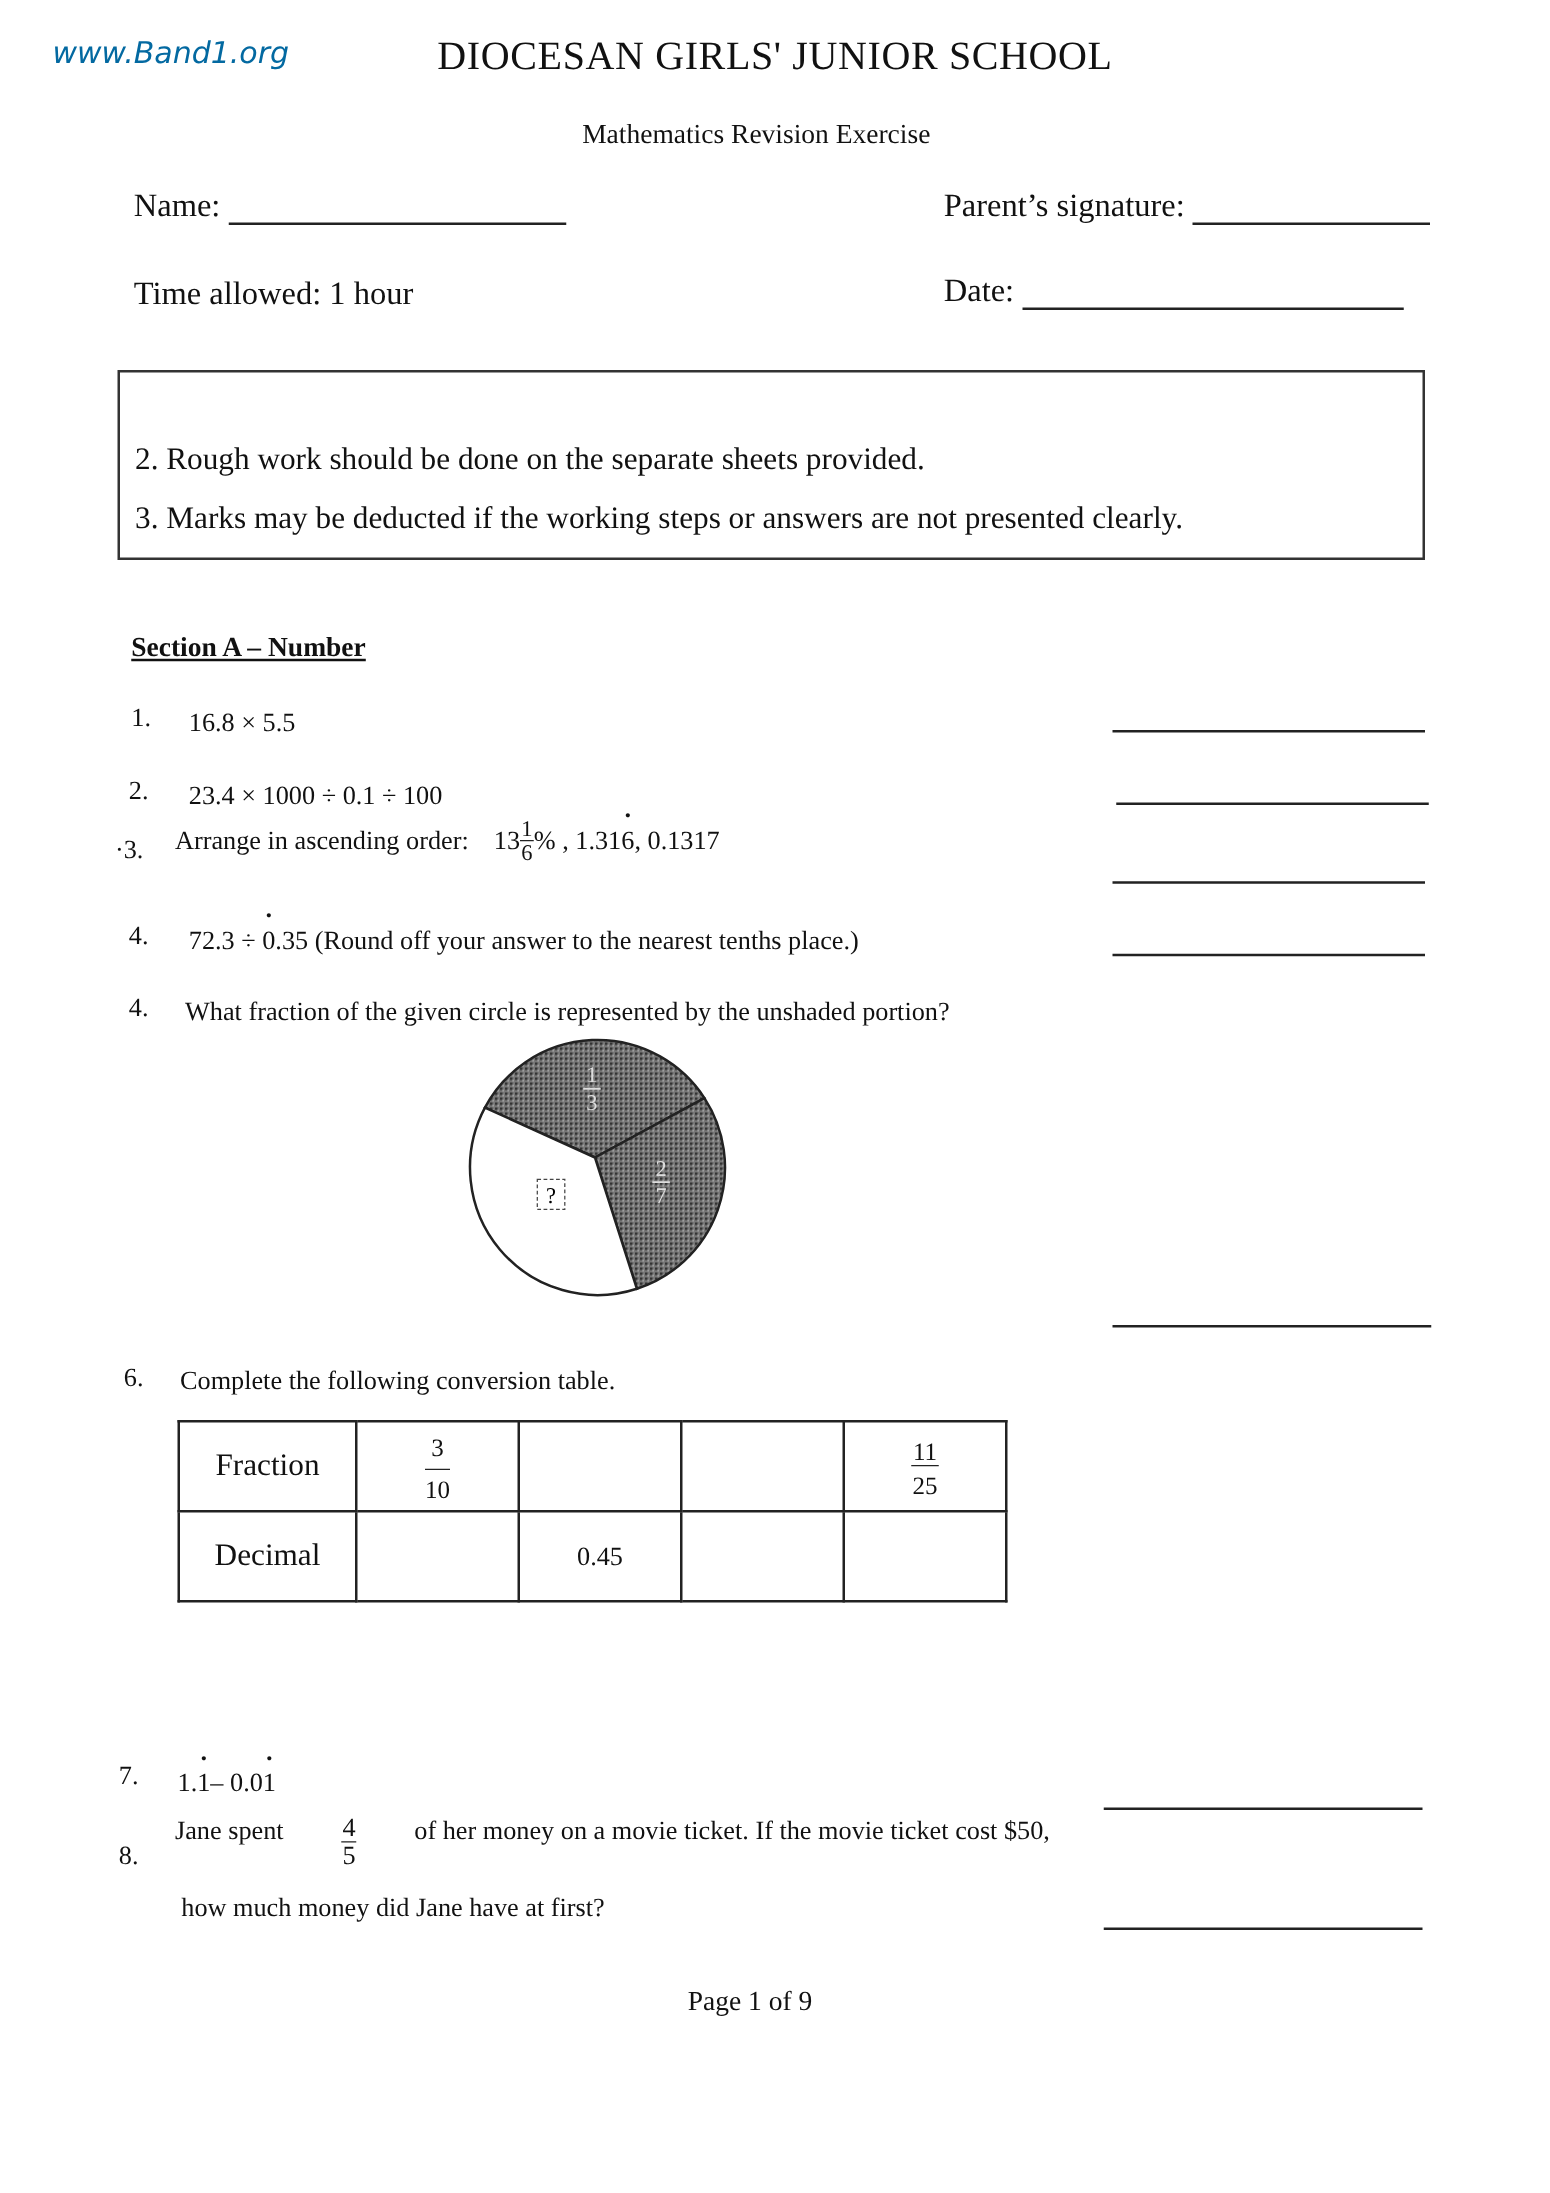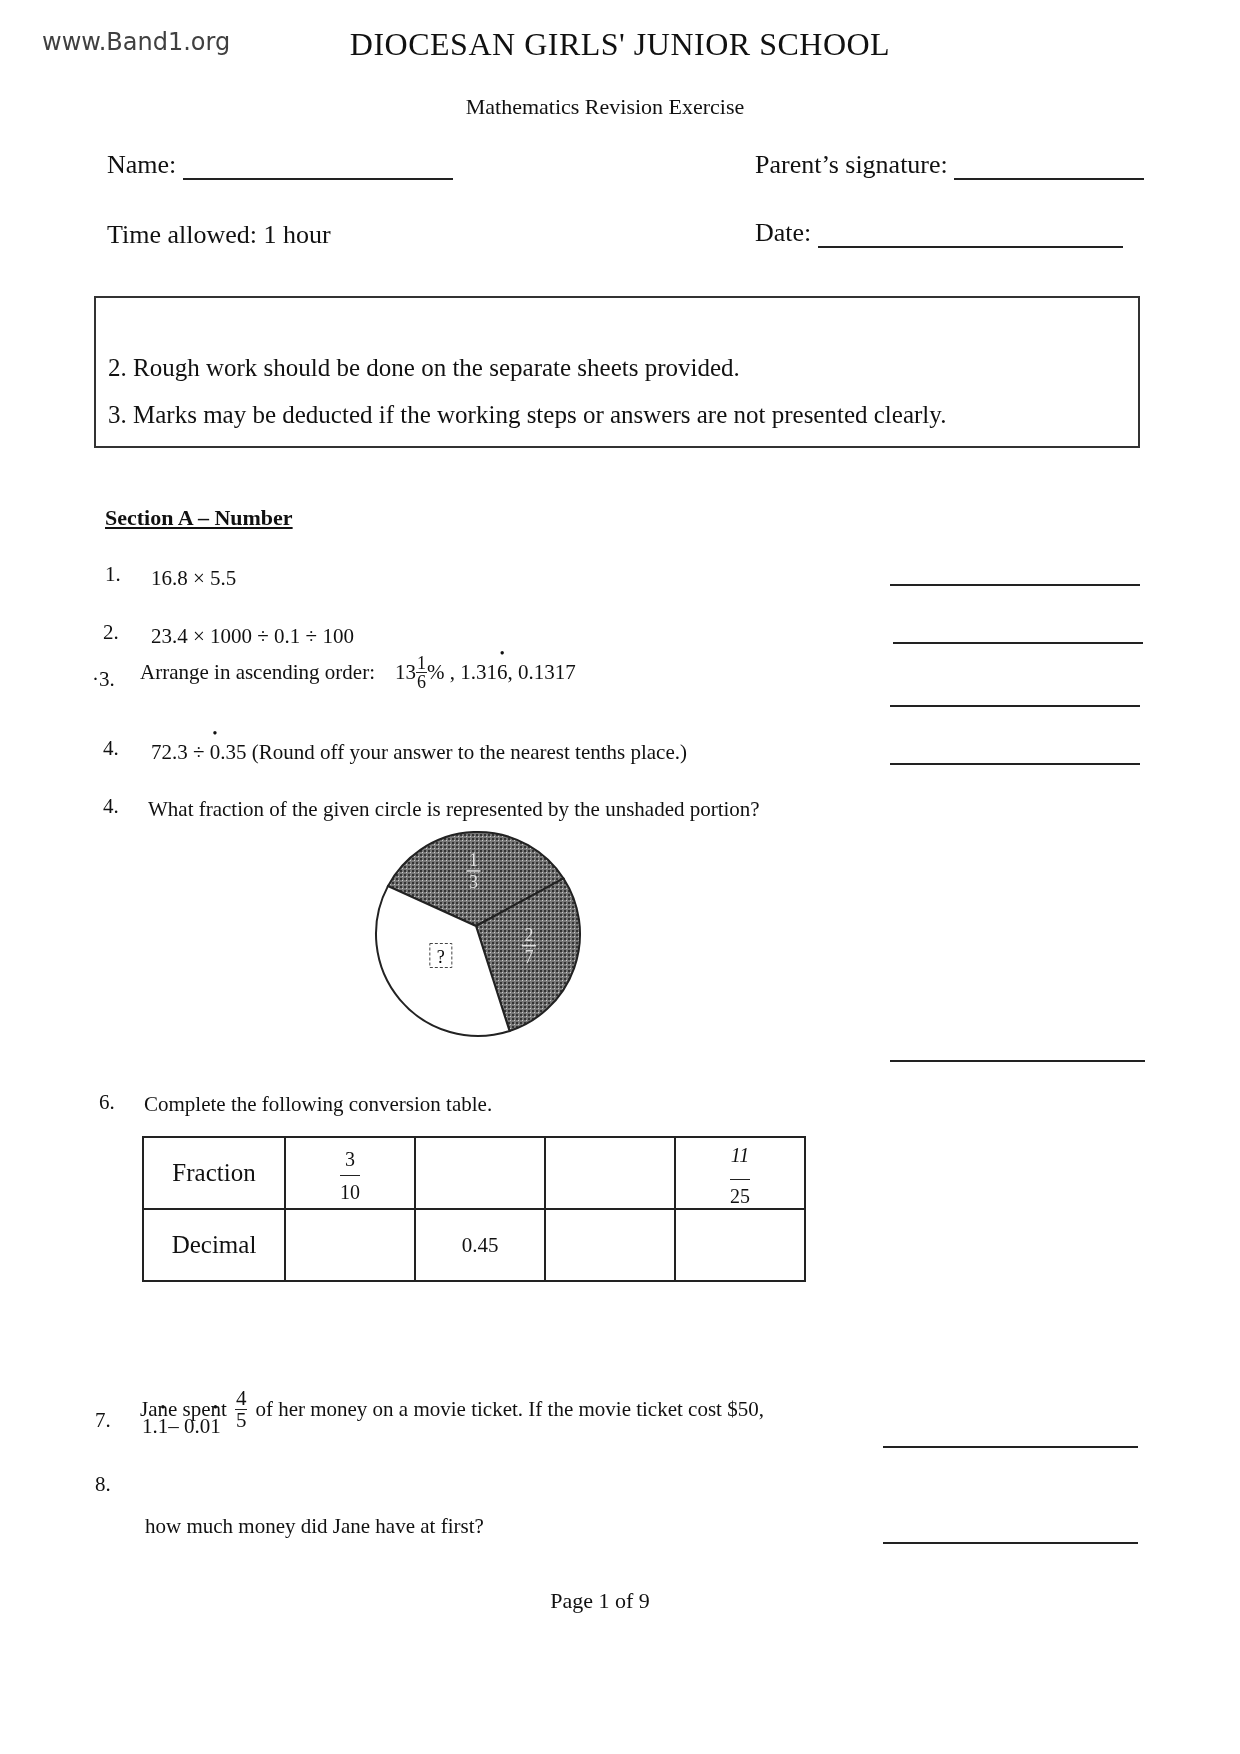--- a/index.html
+++ b/index.html
@@ -1,18 +1,18 @@
 <!DOCTYPE html>
 <html><head>
 <meta charset="utf-8">
 <style>
   html, body { margin: 0; padding: 0; background: #ffffff; }
   body { width: 1240px; height: 1754px; position: relative; overflow: hidden; color: #111; font-family: "Liberation Serif", "DejaVu Serif", serif; }
   .abs { position: absolute; }
-  .site { left: 42px; top: 28px; font-family: "DejaVu Sans", "Liberation Sans", sans-serif; font-size: 24px; color: #404040; }
+  .site { left: 42px; top: 28px; font-family: "DejaVu Sans", "Liberation Sans", sans-serif; font-size: 24px; color: #0369a1; font-style: italic; }
   .school { left: 0; width: 1240px; top: 26px; text-align: center; font-family: Liberation Serif, serif; font-size: 32px; letter-spacing: 0.5px; padding-left: 0; }
   .subtitle { left: 0; width: 1210px; top: 94px; text-align: center; font-size: 22px; }
   .lbl { font-size: 26px; }
   .blank { display: inline-block; border-bottom: 2px solid #222; vertical-align: bottom; }
   .instr { left: 94px; top: 296px; width: 1046px; height: 152px; border: 2px solid #333; box-sizing: border-box; }
   .instr .line { position: absolute; left: 12px; font-size: 25px; white-space: nowrap; }
   .section { left: 105px; top: 505px; font-size: 22px; font-weight: bold; text-decoration: underline; }
   .qnum { font-size: 21px; }
   .qtext { font-size: 21px; white-space: nowrap; }
   .ans { position: absolute; border-bottom: 2px solid #222; height: 0; }
@@ -119,21 +119,21 @@
         <td><span style="display: inline-flex; align-items: center; font-size: 20px;">
             <span class="frac">
               <span class="n" style="padding-bottom: 6px;">3</span>
               <span class="d" style="padding-top: 6px;">10</span>
             </span>
           </span></td>
         <td></td>
         <td></td>
         <td><span style="display: inline-flex; align-items: center; font-size: 20px;">
             <span class="frac">
-              <span class="n" style="padding-bottom: 14px; font-style: italic;">11</span>
+              <span class="n" style="padding-bottom: 0;">11</span>
               <span class="d" style="padding-top: 6px;">25</span>
             </span>
           </span></td>
       </tr>
       <tr>
         <td class="hdr">Decimal</td>
         <td></td>
         <td style="font-size: 21px;">0.45</td>
         <td></td>
         <td></td>
@@ -141,21 +141,21 @@
     </tbody>
 </table>
 
 <div class="abs qnum" style="left:95px; top:1408px;">7.</div>
 <div class="abs qtext" style="left:142px; top:1414px;">
   <span>1.</span><span class="dot">1</span><span>– 0.0</span><span class="dot">1</span>
 </div>
 <div class="ans" style="left:883px; top:1446px; width:255px;"></div>
 
 <div class="abs qnum" style="left:95px; top:1472px;">8.</div>
-<div class="abs qtext" style="left:140px; top:1388px; display:flex; align-items:center;">
+<div class="abs qtext" style="left:140px; top:1452px; display:flex; gap:38px;">
   <span>Jane spent</span>
   <span class="frac" style="margin:0 8px;">
     <span class="n">4</span>
     <span class="d">5</span>
   </span>
   <span>of her money on a movie ticket. If the movie ticket cost $50,</span>
 </div>
 <div class="abs qtext" style="left:145px; top:1514px;">how much money did Jane have at first?</div>
 <div class="ans" style="left:883px; top:1542px; width:255px;"></div>
 

